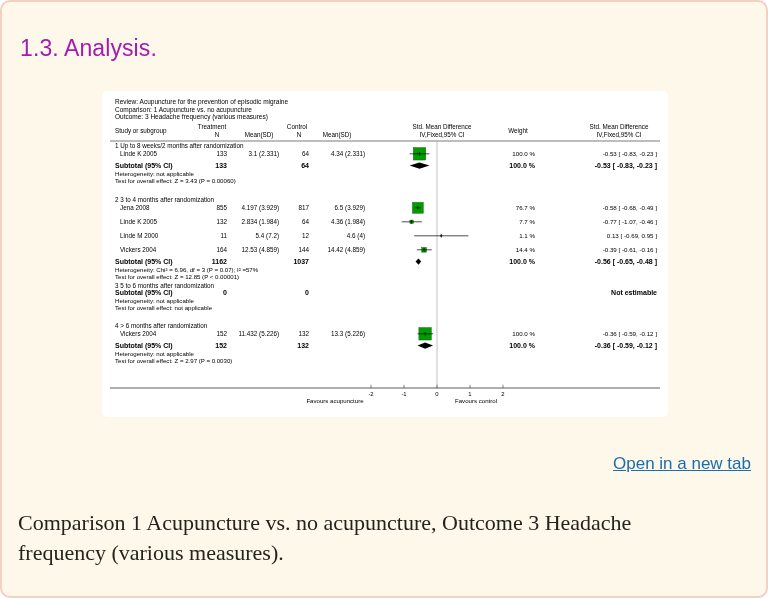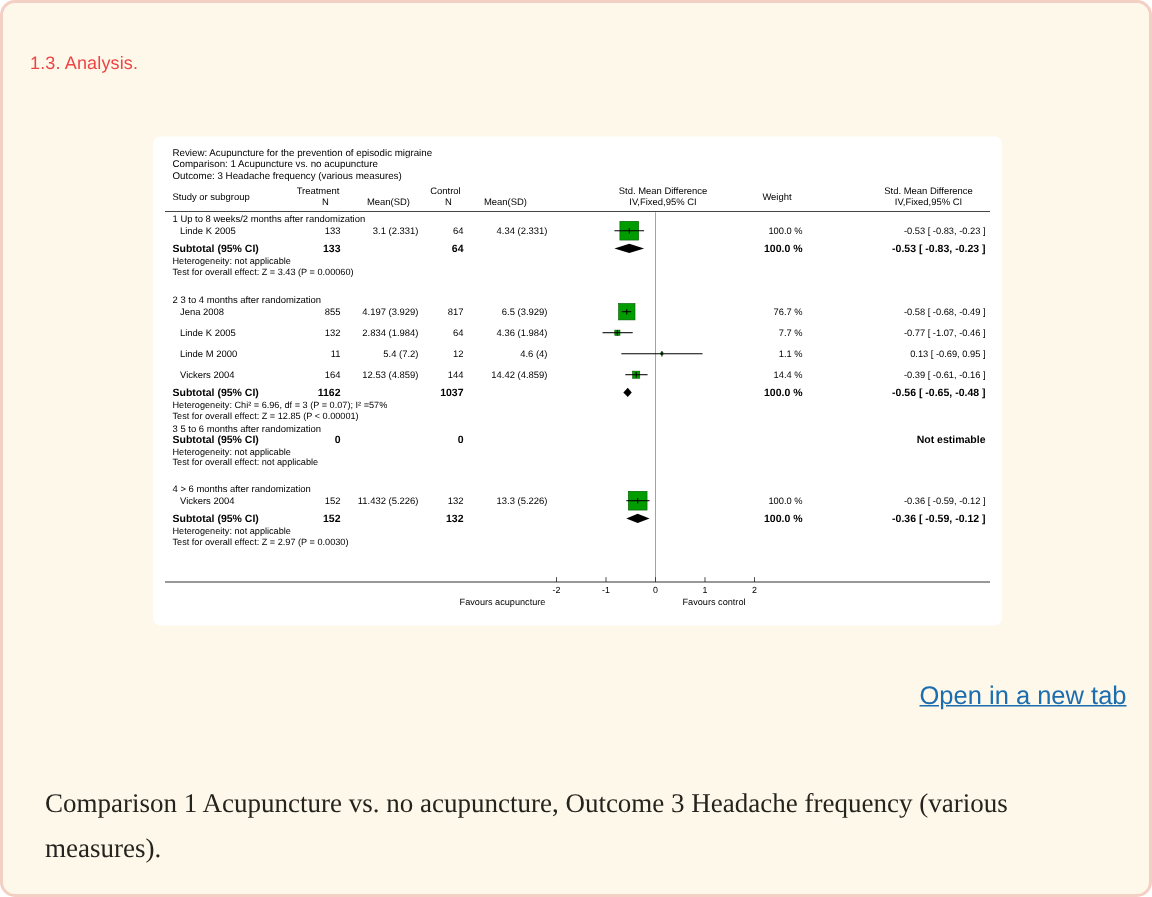--- a/index.html
+++ b/index.html
@@ -6,36 +6,36 @@
   body {
     width:768px; height:598px; margin:0; box-sizing:border-box;
     background:#FDF8EA;
     border:2px solid #F4CFC3;
     border-radius:10px;
     position:relative; overflow:hidden;
     font-family:"Liberation Sans", sans-serif;
   }
   .section-heading {
     position:absolute; left:18px; top:33px; margin:0;
-    font-size:12px; font-weight:500; color:#ef4444; letter-spacing:0.1px;
+    font-size:23px; font-weight:500; color:#a21caf; letter-spacing:0.1px;
   }
   .figure-box {
     position:absolute; left:100px; top:89px; width:566px; height:326px; margin:0;
     background:#FFFFFF; border-radius:5px;
   }
   .figure-box svg { display:block; width:566px; height:326px; }
   .figure-box svg text { font-family:"Liberation Sans", sans-serif; }
   .open-link {
     position:absolute; top:452px; right:15px;
     font-size:17px; color:#1B6DAF; cursor:pointer;
   }
   .figure-caption {
-    position:absolute; left:16px; top:506px; width:700px; margin:12px;
+    position:absolute; left:16px; top:506px; width:700px; margin:0;
     font-family:"Liberation Serif", serif;
-    font-size:18px; line-height:30px; color:#25231e;
+    font-size:22px; line-height:30px; color:#25231e;
   }
 </style>
 </head>
 <body>
 
 <h2 class="section-heading">1.3. Analysis.</h2>
 
 <figure class="figure-box">
   <svg id="forest-svg" viewBox="0 0 566 326">
       <text x="13" y="13" font-size="6.5" text-anchor="start" font-weight="normal" fill="#000">Review:  Acupuncture for the prevention of episodic migraine</text>

